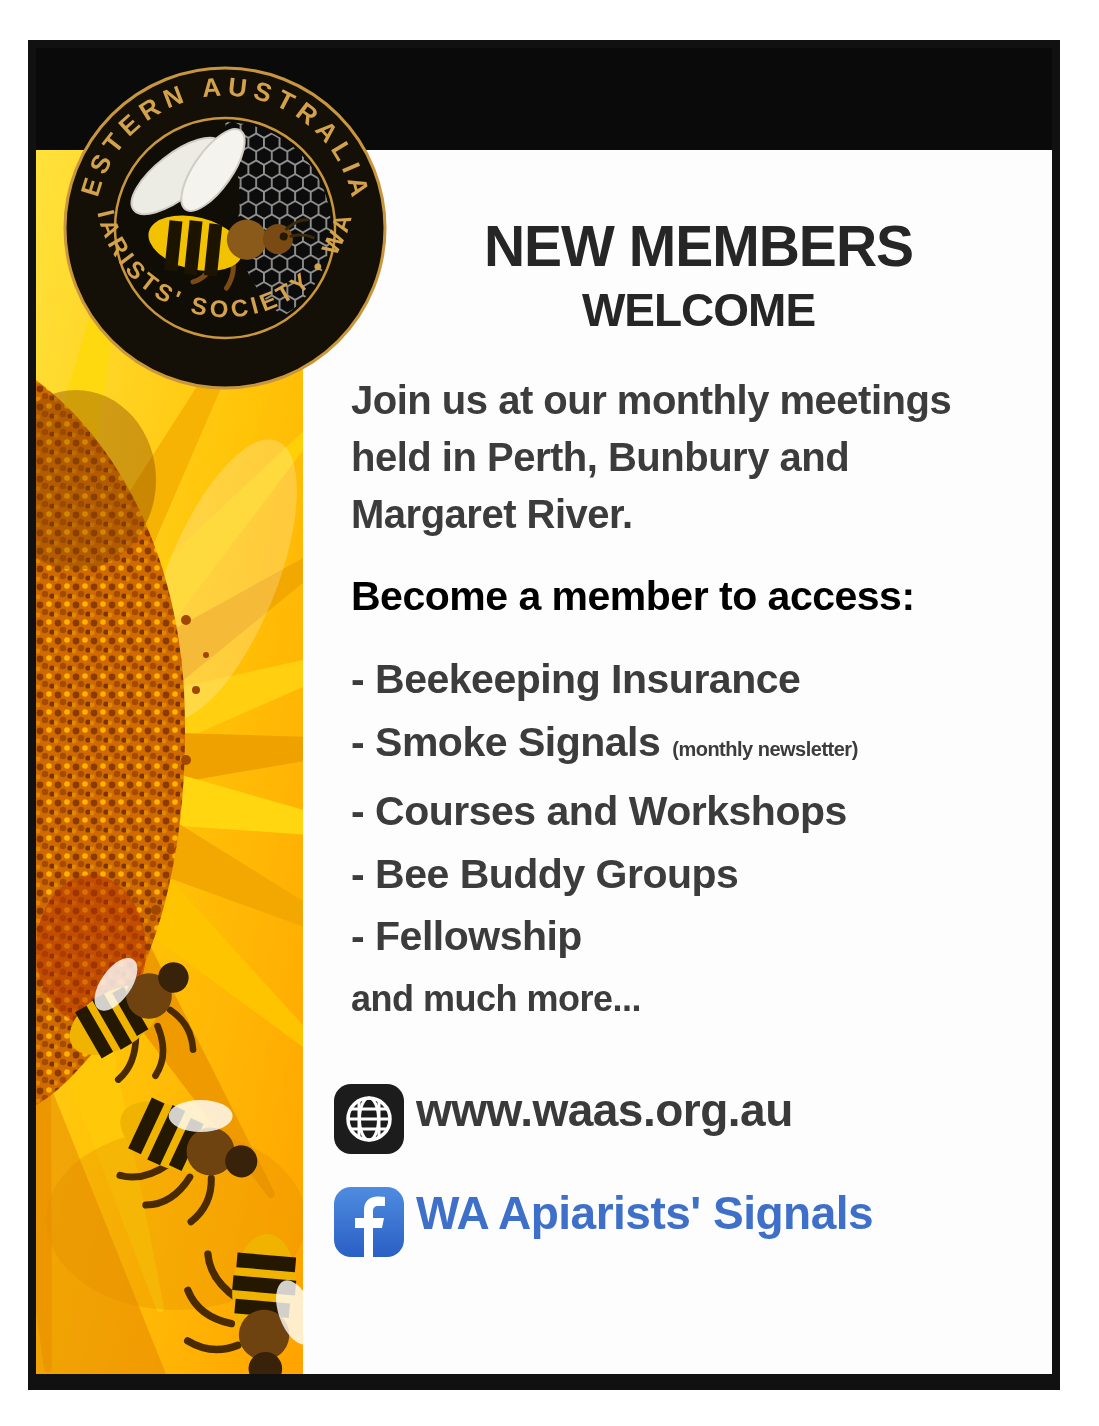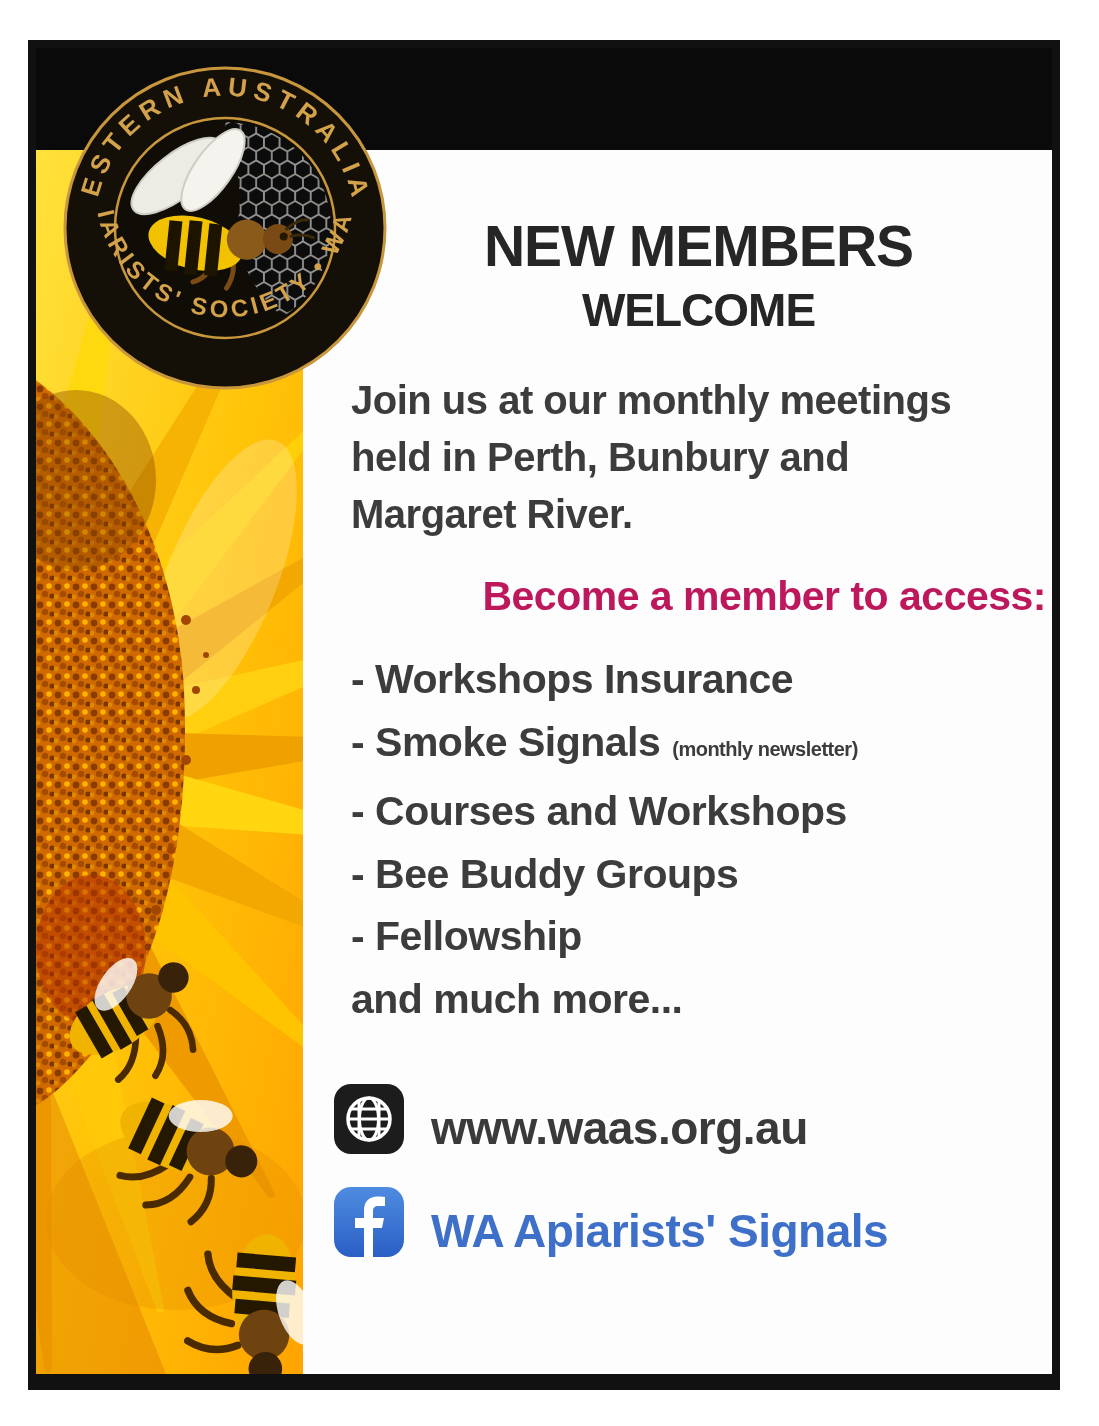--- a/index.html
+++ b/index.html
@@ -11,28 +11,28 @@
   .photo-col{position:absolute;left:0;top:102px;width:267px;bottom:0;overflow:hidden;}
   .photo-col svg{display:block;}
   .content{position:absolute;left:267px;top:102px;right:0;bottom:0;background:#fdfdfd;
            padding:0 6px 16px 48px;box-sizing:border-box;overflow:hidden;}
   .logo-wrap{position:absolute;left:24px;top:15px;width:330px;height:330px;}
   .title{margin-top:68px;text-align:center;color:#262626;font-weight:bold;letter-spacing:-1px;}
   .title .l1{display:block;font-size:57px;line-height:57px;}
   .title .l2{display:block;font-size:46px;line-height:71px;}
   .intro{margin:26px 0 16px 0;font-size:40px;line-height:57px;font-weight:bold;color:#3c3c3c;
          white-space:pre-line;letter-spacing:-0.5px;}
-  .access{margin:25px 0 0 0;font-size:41px;line-height:57px;font-weight:bold;color:#be185d;letter-spacing:-0.5px;text-align:right;}
+  .access{margin:25px 0 0 0;font-size:41px;line-height:57px;font-weight:bold;color:#000000;letter-spacing:-0.5px;}
   ul.benefits{list-style:none;margin:23px 0 0 0;padding:0;}
   ul.benefits li{font-size:41px;line-height:62.5px;font-weight:bold;color:#3c3c3c;letter-spacing:-0.5px;}
   ul.benefits .note{font-size:20px;margin-left:12px;}
   ul.benefits .note:empty{display:none;}
-  .more{margin:0;font-size:41px;line-height:62.5px;font-weight:bold;color:#3c3c3c;letter-spacing:-0.5px;}
+  .more{margin:0;font-size:36px;line-height:62.5px;font-weight:bold;color:#3c3c3c;letter-spacing:-0.5px;}
   .contacts{margin:53px 0 0 -18px;}
-  .contact-row{display:flex;align-items:flex-end;gap:26px;height:72px;margin-bottom:31px;}
+  .contact-row{display:flex;align-items:flex-start;gap:11px;height:72px;margin-bottom:31px;}
   .contact-row .txt{font-size:46px;font-weight:bold;letter-spacing:-0.5px;}
   .ic{width:72px;height:72px;flex:0 0 72px;}
 </style>
 </head>
 <body>
 
 <div class="canvas">
   <div class="flyer">
 
     <div class="band"></div>
@@ -110,21 +110,21 @@
       </h1>
 
       <p class="intro">Join us at our monthly meetings
 held in Perth, Bunbury and
 Margaret River.</p>
 
       <p class="access">Become a member to access:</p>
 
       <ul class="benefits">
 
-          <li><span>-</span> <span>Workshops Insurance</span></li>
+          <li><span>-</span> <span>Beekeeping Insurance</span></li>
 
           <li><span>-</span> <span>Smoke Signals</span><span class="note">(monthly newsletter)</span></li>
 
           <li><span>-</span> <span>Courses and Workshops</span></li>
 
           <li><span>-</span> <span>Bee Buddy Groups</span></li>
 
           <li><span>-</span> <span>Fellowship</span></li>
         </ul>
       <p class="more">and much more...</p>

